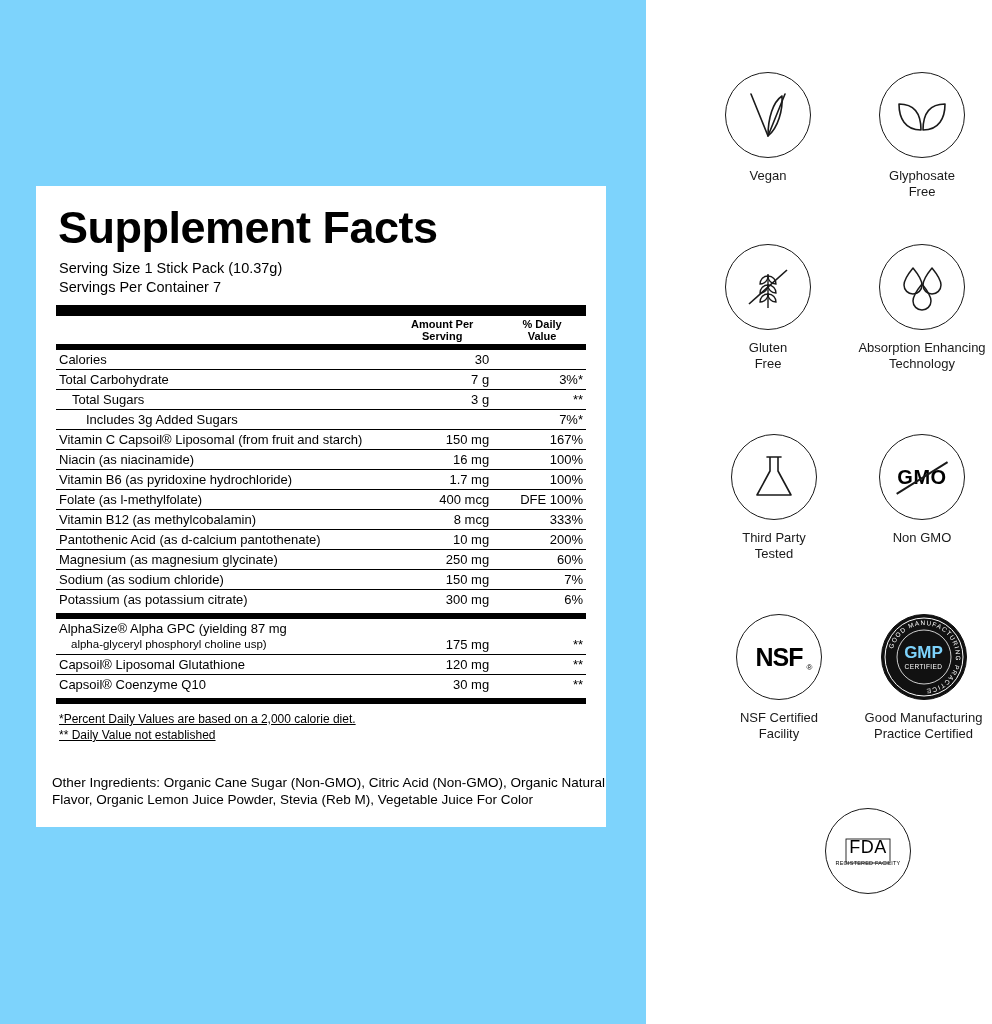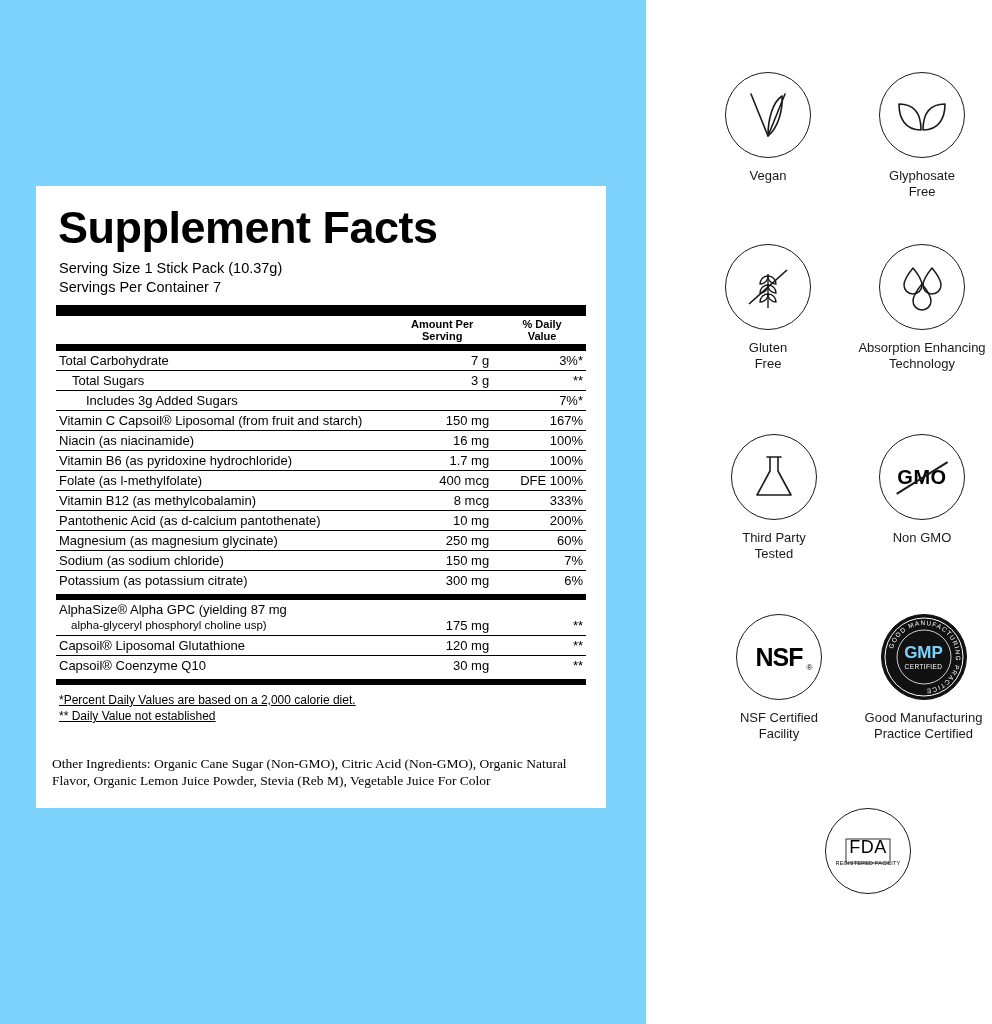--- a/index.html
+++ b/index.html
@@ -108,21 +108,20 @@
   }
   .footnotes {
     margin-top: 7px;
     text-decoration: underline;
   }
   .other-ing {
     font-size: 13.5px;
     line-height: 1.25;
     color: #000;
     padding: 10px 0 0 16px;
-    font-family: Liberation Serif, serif;
   }
   .sub2 {
     font-size: 11.5px;
     line-height: 1.2;
   }
 
   
   .right-panel {
     position: relative;
     width: 345px;
@@ -237,20 +236,25 @@
               <span>Value</span>
             </td>
           </tr>
         </tbody>
           </table>
 
         <div class="rule-med"></div>
 
         <table class="facts">
           <tbody>
+              <tr>
+            <td class="col-name">Calories</td>
+            <td class="col-amt">30</td>
+            <td class="col-dv"></td>
+          </tr>
           <tr>
                 <td class="divider-cell" colspan="3">
                   <div></div>
                 </td>
               </tr>
 
           <tr>
             <td class="col-name">Total Carbohydrate</td>
             <td class="col-amt">7 g</td>
             <td class="col-dv">3%*</td>

